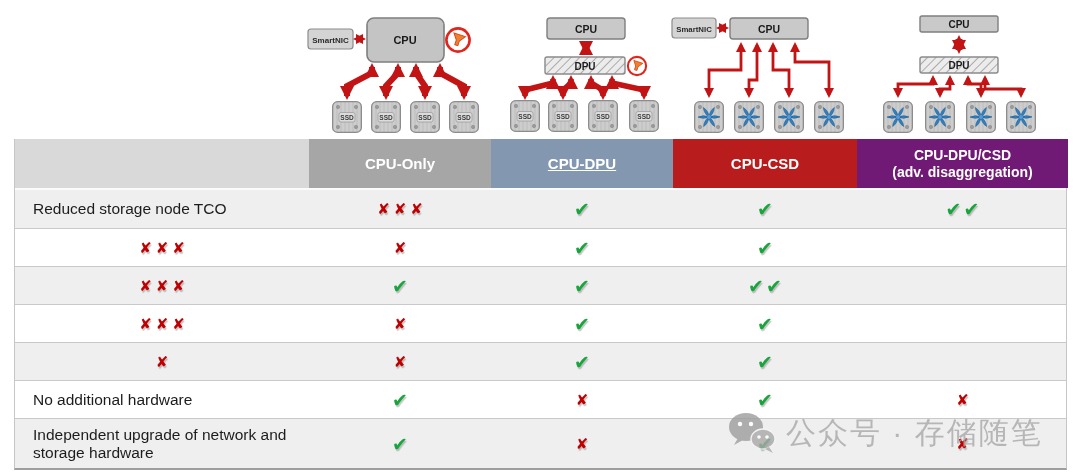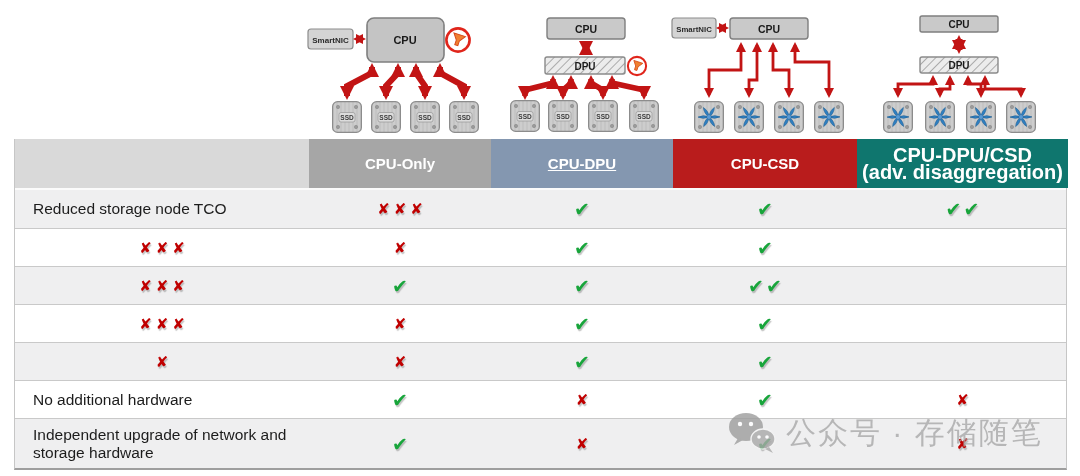--- a/index.html
+++ b/index.html
@@ -19,21 +19,21 @@
   .thead, .trow { display: grid; grid-template-columns: 294px 182px 182px 184px 211px; }
   .thead { height: 51px; border-bottom: 2px solid #fbfbfb; }
   .th {
     display: flex; flex-direction: column; justify-content: center; align-items: center;
     color: #ffffff; font-weight: bold; font-size: 15px; text-align: center;
   }
   .th.corner  { background: #d9d9d9; }
   .th.c-gray  { background: #a6a6a6; }
   .th.c-bgray { background: #8497b0; text-decoration: underline; }
   .th.c-purp  { background: #b91c1c; }
-  .th.c-blue  { background: #0f766e; font-size: 20px; line-height: 17px; }
+  .th.c-blue  { background: #701a75; font-size: 14px; line-height: 17px; }
   .trow { height: 38px; border-top: 1px solid #c9c9c9; background: #ffffff; }
   .trow.alt  { background: #efeff0; }
   .trow.first{ border-top: none; }
   .trow.tall { height: 50px; }
   .rlabel {
     display: flex; align-items: center; padding-left: 18px; padding-right: 6px;
     font-size: 15.5px; color: #1c1c1c; line-height: 18px;
   }
   .mcell {
     display: flex; align-items: center; justify-content: center;

